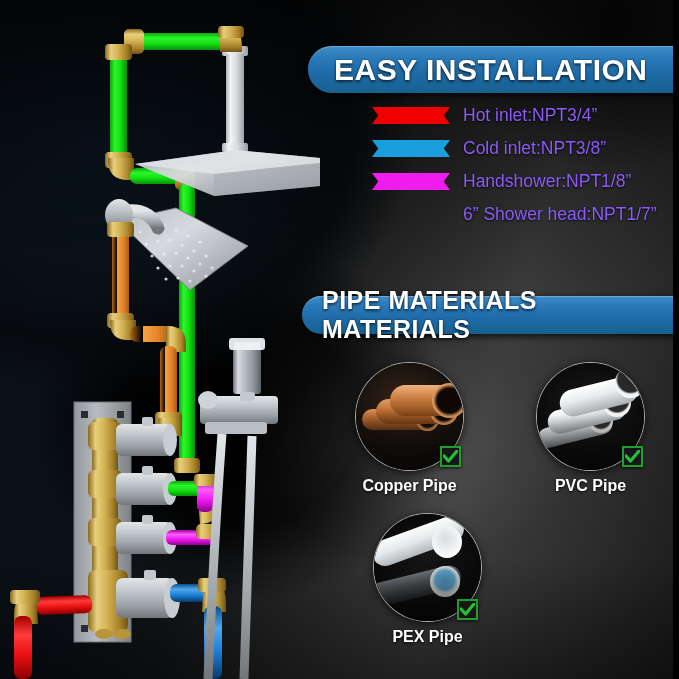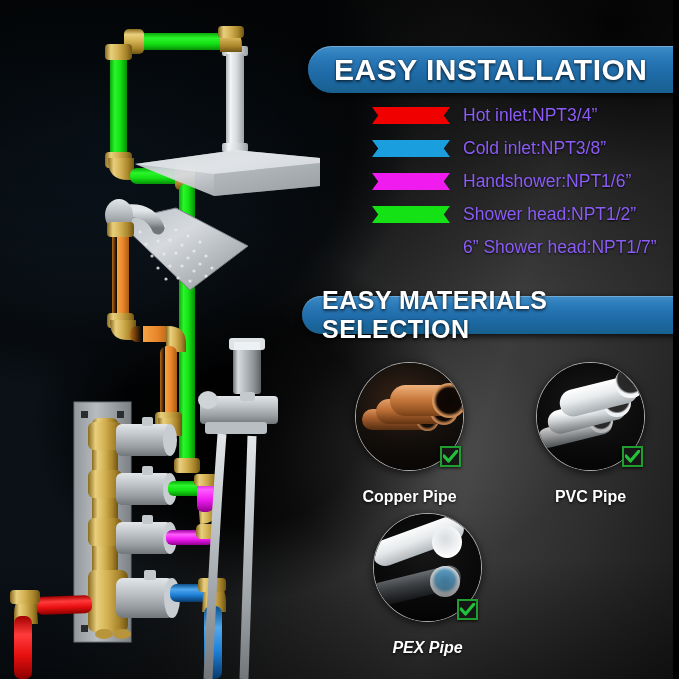--- a/index.html
+++ b/index.html
@@ -103,21 +103,21 @@
   .mat-circle {
     position: relative;
     width: 107px; height: 107px;
     border-radius: 50%;
     overflow: hidden;
     border: 1px solid rgba(225,225,225,0.75);
     box-shadow: 0 2px 8px rgba(0,0,0,0.7);
     background: #0b0b0b;
   }
   .mat-label {
-    margin-top: 17px;
+    margin-top: 6px;
     text-align: center;
     color: #ffffff;
     font-size: 16px;
     font-weight: bold;
     text-shadow: 0 1px 3px rgba(0,0,0,0.95);
     white-space: nowrap;
   }
   .check-badge {
     position: absolute;
     width: 21px; height: 21px;
@@ -426,34 +426,30 @@
       <div class="legend-row">
         <div class="swatch" style="background: rgb(241, 0, 0);"></div>
         <div class="legend-label">Hot inlet:NPT3/4”</div>
       </div>
       <div class="legend-row">
         <div class="swatch" style="background: rgb(27, 158, 222);"></div>
         <div class="legend-label">Cold inlet:NPT3/8”</div>
       </div>
       <div class="legend-row">
         <div class="swatch" style="background: rgb(239, 27, 239);"></div>
-        <div class="legend-label">Handshower:NPT1/6”</div>
-      </div>
-      <div class="legend-row">
-        <div class="swatch" style="background: rgb(20, 226, 20);"></div>
-        <div class="legend-label">Shower head:NPT1/2”</div>
+        <div class="legend-label">Handshower:NPT1/8”</div>
       </div>
       <div class="legend-row">
         <div class="swatch"></div>
         <div class="legend-label">6” Shower head:NPT1/7”</div>
       </div>
     </div>
 
   <div class="banner" id="banner-materials">
-    <span>EASY MATERIALS SELECTION</span>
+    <span>PIPE MATERIALS MATERIALS</span>
   </div>
 
   <div class="mat-card" style="left:355px; top:362px;">
     <div class="mat-circle">
       <div class="photo" style="background:radial-gradient(ellipse 90% 70% at 45% 35%, #3a2418 0%, #14100c 55%, #060505 100%);"></div>
       <div class="tube" style="left:6px; top:46px; width:74px; height:21px; background:linear-gradient(180deg,#d98f58,#b2652f 45%,#6e3a16);"></div>
       <div class="tube-end" style="left:60px; top:45px; width:23px; height:23px; background:radial-gradient(circle at 50% 50%, #120a05 0%, #160d06 46%, #c9824b 62%, #e0a066 80%, #8f5022 100%);"></div>
       <div class="tube" style="left:20px; top:36px; width:74px; height:25px; background:linear-gradient(180deg,#e3a06a,#bd6f35 45%,#743c15);"></div>
       <div class="tube-end" style="left:74px; top:34px; width:28px; height:28px; background:radial-gradient(circle at 50% 50%, #0d0704 0%, #120905 48%, #cf8a52 62%, #efae74 82%, #94521f 100%);"></div>
       <div class="tube" style="left:34px; top:22px; width:70px; height:31px; background:linear-gradient(180deg,#efb27e,#c97a3c 45%,#7d4317);"></div>
@@ -480,21 +476,21 @@
       <div class="photo" style="background:linear-gradient(0deg, rgba(6,6,6,0.92) 0%, rgba(14,14,14,0.4) 28%, rgba(0,0,0,0) 52%);"></div>
     </div>
     <div class="check-badge" style="left:86px; top:84px;">
       <svg width="15" height="13" viewBox="0 0 15 13">
           <path d="M1 6 L5.5 11 L14 1" stroke="#23c13a" stroke-width="3.2" fill="none" stroke-linecap="round" stroke-linejoin="round"></path>
         </svg>
     </div>
     <div class="mat-label">PVC Pipe</div>
   </div>
 
-  <div class="mat-card" style="left:373px; top:513px;font-style:italic;">
+  <div class="mat-card" style="left:373px; top:513px;">
     <div class="mat-circle">
       <div class="photo" style="background:radial-gradient(ellipse 90% 70% at 50% 40%, #161616 0%, #090909 55%, #030303 100%);"></div>
       <div class="tube" style="left:-4px; top:14px; width:96px; height:26px; background:linear-gradient(180deg,#fbfcfc,#e6e9eb 48%,#b2b7bb); transform:rotate(-20deg);"></div>
       <div class="tube-end" style="left:58px; top:12px; width:30px; height:32px; background:radial-gradient(circle at 45% 40%, #d9dde0 0%, #eef0f2 45%, #ffffff 75%, #b7bcc0 100%);"></div>
       <div class="tube" style="left:-6px; top:60px; width:94px; height:24px; background:linear-gradient(180deg,#6f7478,#4a4e52 45%,#23262a); transform:rotate(-14deg);"></div>
       <div class="tube-end" style="left:56px; top:52px; width:30px; height:31px; background:radial-gradient(circle at 50% 45%, #4a8fb8 0%, #5c9ec4 42%, #cfd4d8 58%, #eef1f3 80%, #9aa0a4 100%);"></div>
       <div class="photo" style="background:linear-gradient(0deg, rgba(4,4,4,0.9) 0%, rgba(12,12,12,0.35) 26%, rgba(0,0,0,0) 50%);"></div>
     </div>
     <div class="check-badge" style="left:84px; top:86px;">
       <svg width="15" height="13" viewBox="0 0 15 13">

